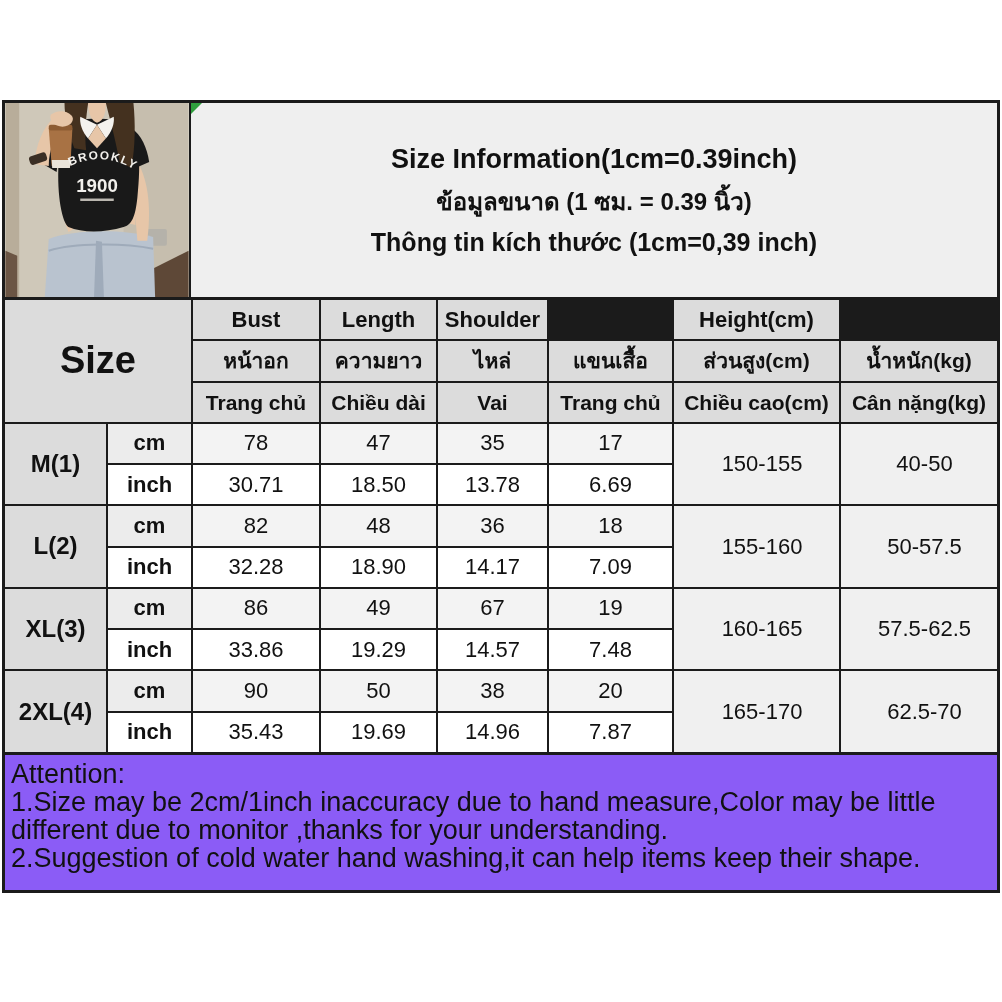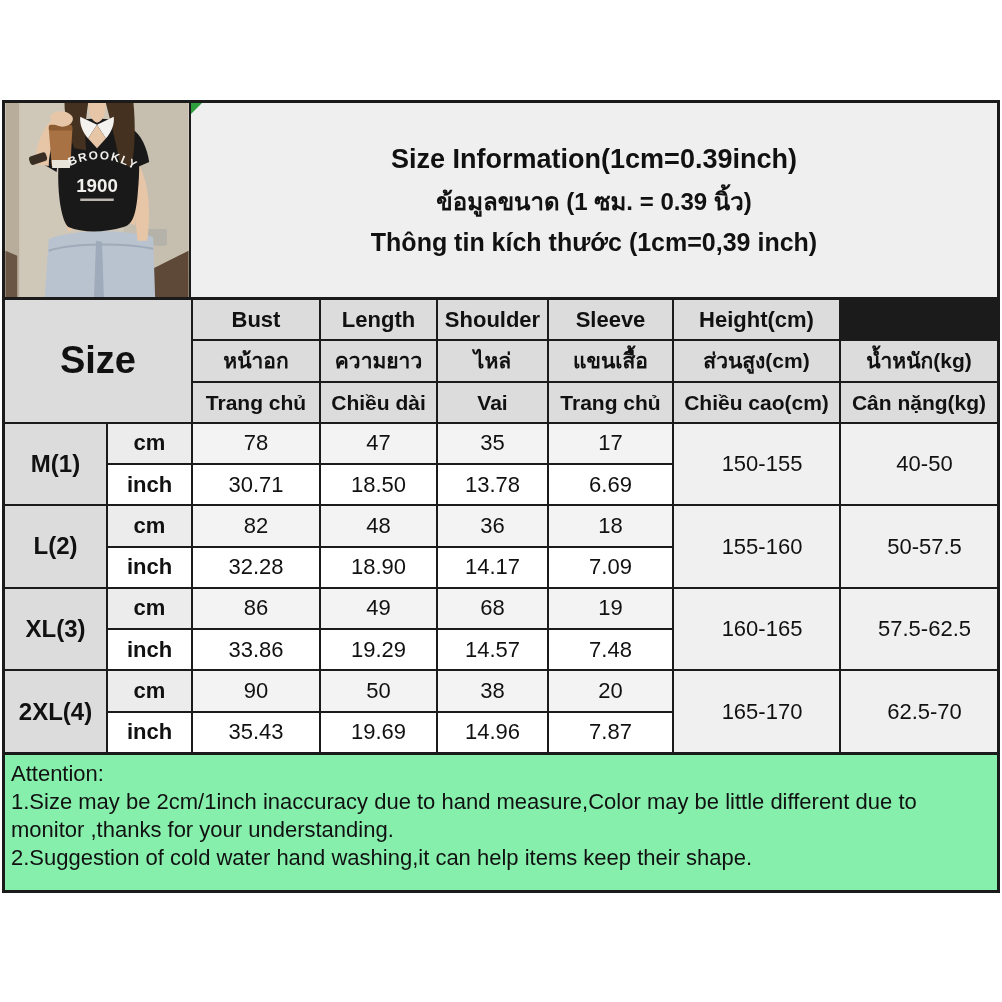--- a/index.html
+++ b/index.html
@@ -33,22 +33,22 @@
   .hdr-th{ font-size: 21px; }
   .hdr-vi{ font-size: 21px; }
   .size-big { background: #dcdcdc; font-weight: 700; font-size: 38px; }
   .size-label { background: #dcdcdc; font-weight: 700; font-size: 24px; }
   .unit { background: #ececec; font-weight: 700; }
   .v-cm { background: #f3f3f3; }
   .v-in { background: #ffffff; }
   .range { background: #f0f0f0; padding-left: 13px; }
 
   
-  .attention { flex: 1; background: #86efac; padding: 5px 8px 0 6px;
-    font-size: 22px; line-height: 28px; }
+  .attention { flex: 1; background: #8b5cf6; padding: 5px 8px 0 6px;
+    font-size: 27px; line-height: 28px; }
   .attention p { margin: 0; }
 </style>
 </head>
 <body>
 
 <div class="sheet">
 
   <div class="top-region">
 
     <div class="photo-cell">
@@ -115,21 +115,20 @@
     </div>
   </div>
 
   <div class="table-region">
 
     <div class="cell size-big" style="grid-area:1/1/span 3/span 2">Size</div>
 
     <div class="cell hdr" style="grid-area:1/3">Bust</div>
     <div class="cell hdr" style="grid-area:1/4">Length</div>
     <div class="cell hdr" style="grid-area:1/5">Shoulder</div>
-    <div class="cell hdr" style="grid-area:1/6">Sleeve</div>
     <div class="cell hdr" style="grid-area:1/7">Height(cm)</div>
 
     <div class="cell hdr hdr-th" style="grid-area:2/3">หน้าอก</div>
     <div class="cell hdr hdr-th" style="grid-area:2/4">ความยาว</div>
     <div class="cell hdr hdr-th" style="grid-area:2/5">ไหล่</div>
     <div class="cell hdr hdr-th" style="grid-area:2/6">แขนเสื้อ</div>
     <div class="cell hdr hdr-th" style="grid-area:2/7">ส่วนสูง(cm)</div>
     <div class="cell hdr hdr-th" style="grid-area:2/8">น้ำหนัก(kg)</div>
 
     <div class="cell hdr hdr-vi" style="grid-area:3/3">Trang chủ</div>
@@ -164,21 +163,21 @@
     <div class="cell unit" style="grid-area:7/2;background:#fff">inch</div>
     <div class="cell v-in" style="grid-area:7/3">32.28</div>
     <div class="cell v-in" style="grid-area:7/4">18.90</div>
     <div class="cell v-in" style="grid-area:7/5">14.17</div>
     <div class="cell v-in" style="grid-area:7/6">7.09</div>
 
     <div class="cell size-label" style="grid-area:8/1/span 2">XL(3)</div>
     <div class="cell unit" style="grid-area:8/2">cm</div>
     <div class="cell v-cm" style="grid-area:8/3">86</div>
     <div class="cell v-cm" style="grid-area:8/4">49</div>
-    <div class="cell v-cm" style="grid-area:8/5">68</div>
+    <div class="cell v-cm" style="grid-area:8/5">67</div>
     <div class="cell v-cm" style="grid-area:8/6">19</div>
     <div class="cell range" style="grid-area:8/7/span 2">160-165</div>
     <div class="cell range" style="grid-area:8/8/span 2">57.5-62.5</div>
     <div class="cell unit" style="grid-area:9/2;background:#fff">inch</div>
     <div class="cell v-in" style="grid-area:9/3">33.86</div>
     <div class="cell v-in" style="grid-area:9/4">19.29</div>
     <div class="cell v-in" style="grid-area:9/5">14.57</div>
     <div class="cell v-in" style="grid-area:9/6">7.48</div>
 
     <div class="cell size-label" style="grid-area:10/1/span 2">2XL(4)</div>

